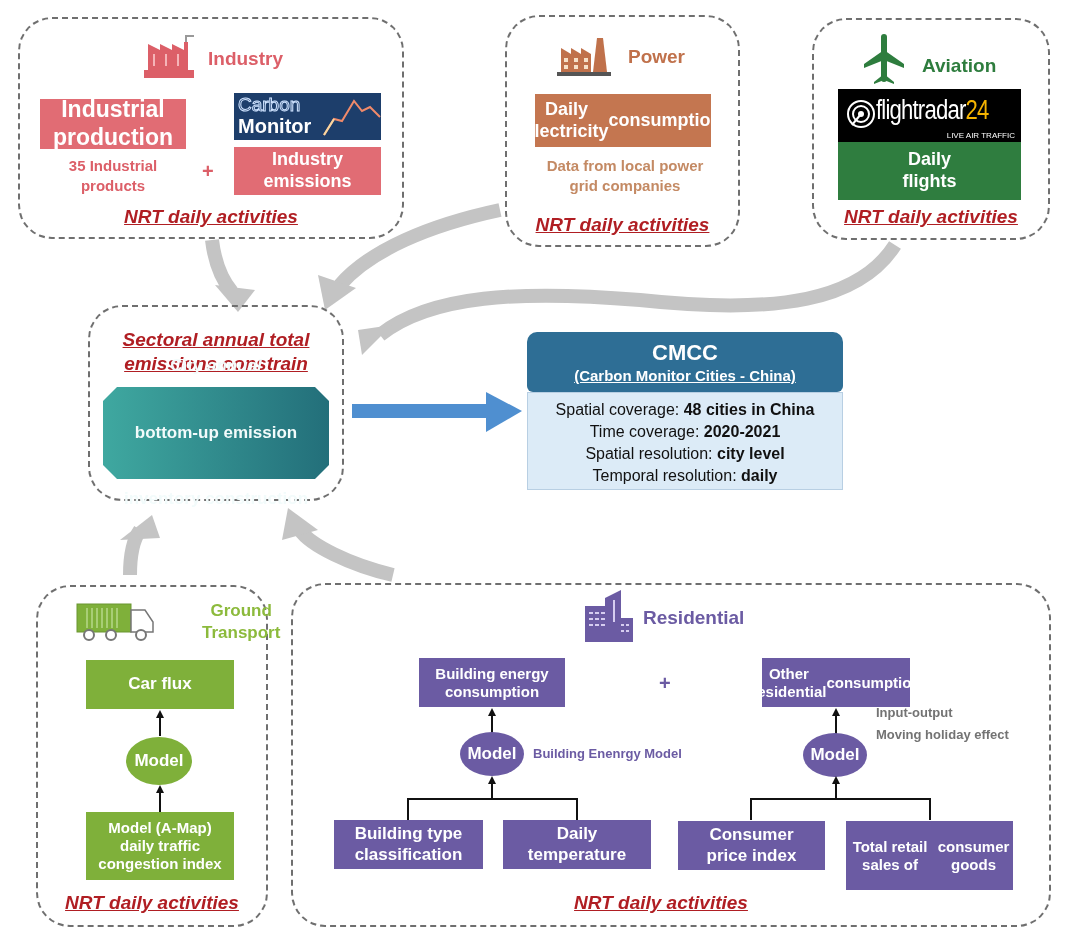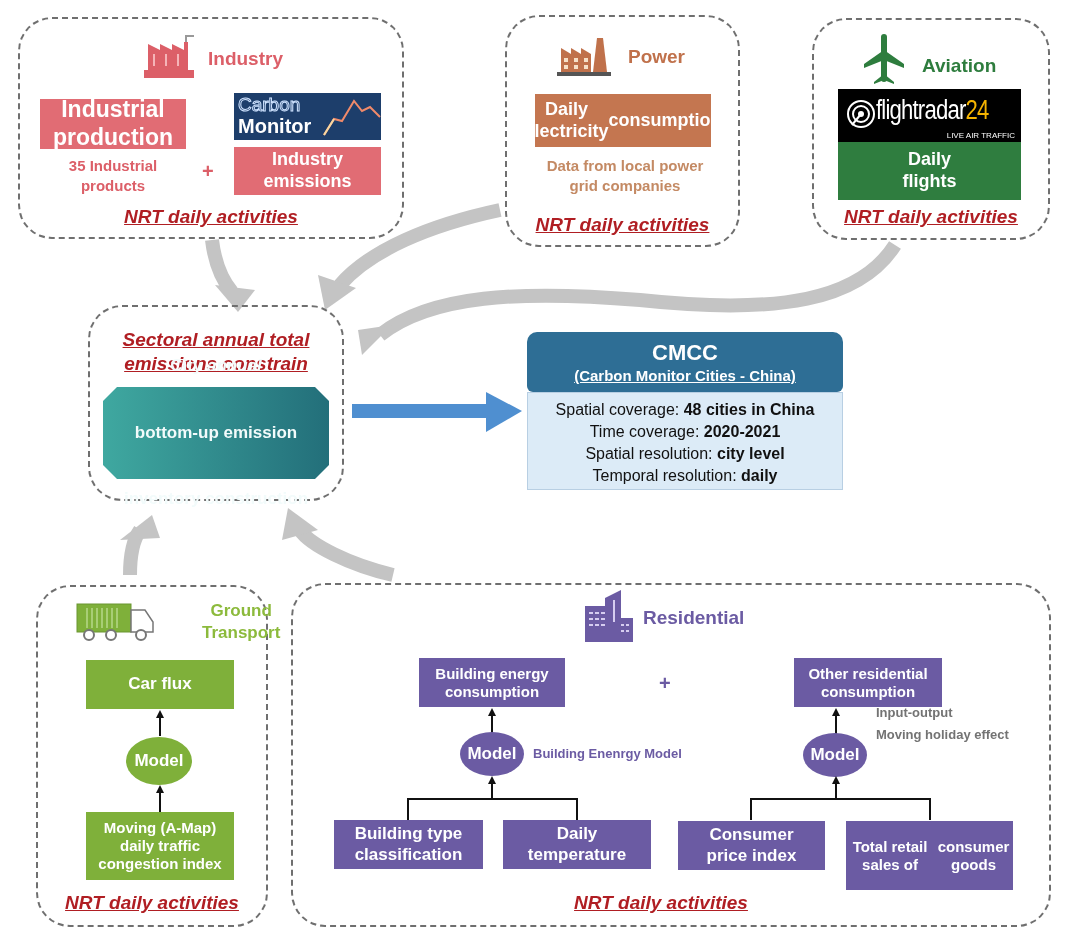--- a/index.html
+++ b/index.html
@@ -182,21 +182,21 @@
   <div>Ground</div>
   <div>Transport</div>
 </div>
 <div class="box" style="left:86px;top:660px;width:148px;height:49px;background:#7fb03a;font-size:17px;">Car flux</div>
 <div class="vline" style="left:159px;top:716px;height:20px;"></div>
 <div class="arrowhead" style="left:156px;top:710px;"></div>
 <div class="ellipse" style="left:126px;top:737px;width:66px;height:48px;background:#7fb03a;font-size:17px;">Model</div>
 <div class="vline" style="left:159px;top:790px;height:22px;"></div>
 <div class="arrowhead" style="left:156px;top:785px;"></div>
 <div class="box" style="left:86px;top:812px;width:148px;height:68px;background:#7fb03a;font-size:15px;flex-direction:column;">
-  <div>Moving (A-Map)</div>
+  <div>Model (A-Map)</div>
   <div>daily traffic</div>
   <div>congestion index</div>
 </div>
 <div class="nrt" style="left:36px;top:892px;width:232px;">NRT daily activities</div>
 
 <div class="dash-box" style="left:291px;top:583px;width:760px;height:344px;"></div>
 <svg width="52" height="56" style="left:583px;top:588px;">
   <rect x="2" y="18" width="24" height="36" fill="#6b5ba3"></rect>
   <polygon points="22,54 22,10 38,2 38,54" fill="#6b5ba3"></polygon>
   <rect x="34" y="30" width="16" height="24" fill="#6b5ba3"></rect>
@@ -236,21 +236,21 @@
   <div>Building type</div>
   <div>classification</div>
 </div>
 <div class="box" style="left:503px;top:820px;width:148px;height:49px;background:#6b5ba3;font-size:17px;flex-direction:column;">
   <div>Daily</div>
   <div>temperature</div>
 </div>
 
 <div class="abs" style="left:659px;top:672px;color:#6b5ba3;font-size:20px;font-weight:bold;">+</div>
 
-<div class="box" style="left:762px;top:658px;width:148px;height:49px;background:#6b5ba3;font-size:15px;flex-direction:column;margin-left:32px;">
+<div class="box" style="left:762px;top:658px;width:148px;height:49px;background:#6b5ba3;font-size:15px;flex-direction:row;">
   <div>Other residential</div>
   <div>consumption</div>
 </div>
 <div class="vline" style="left:835px;top:714px;height:20px;"></div>
 <div class="arrowhead" style="left:832px;top:708px;"></div>
 <div class="ellipse" style="left:803px;top:733px;width:64px;height:44px;background:#6b5ba3;font-size:17px;">Model</div>
 <div class="abs" style="left:876px;top:702px;color:#737373;font-size:13px;font-weight:bold;white-space:nowrap;line-height:22px;">
   <div>Input-output</div>
   <div>Moving holiday effect</div>
 </div>

